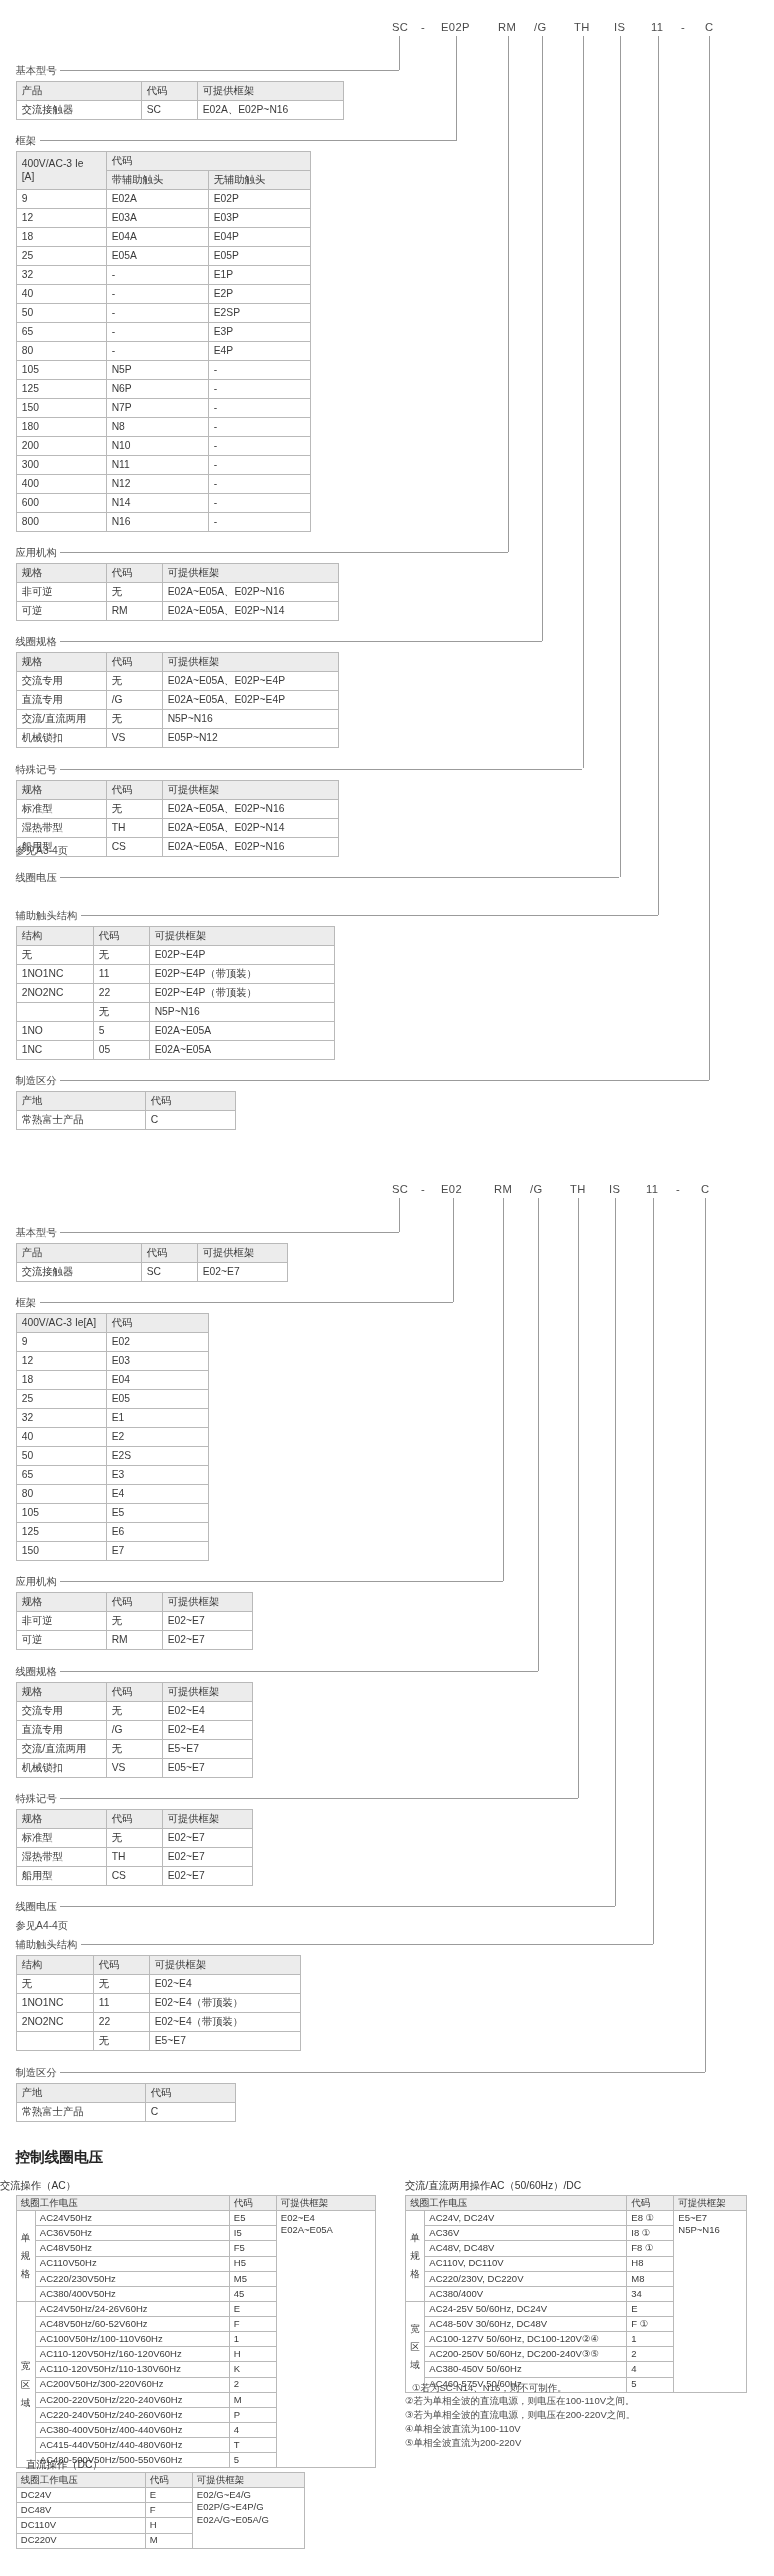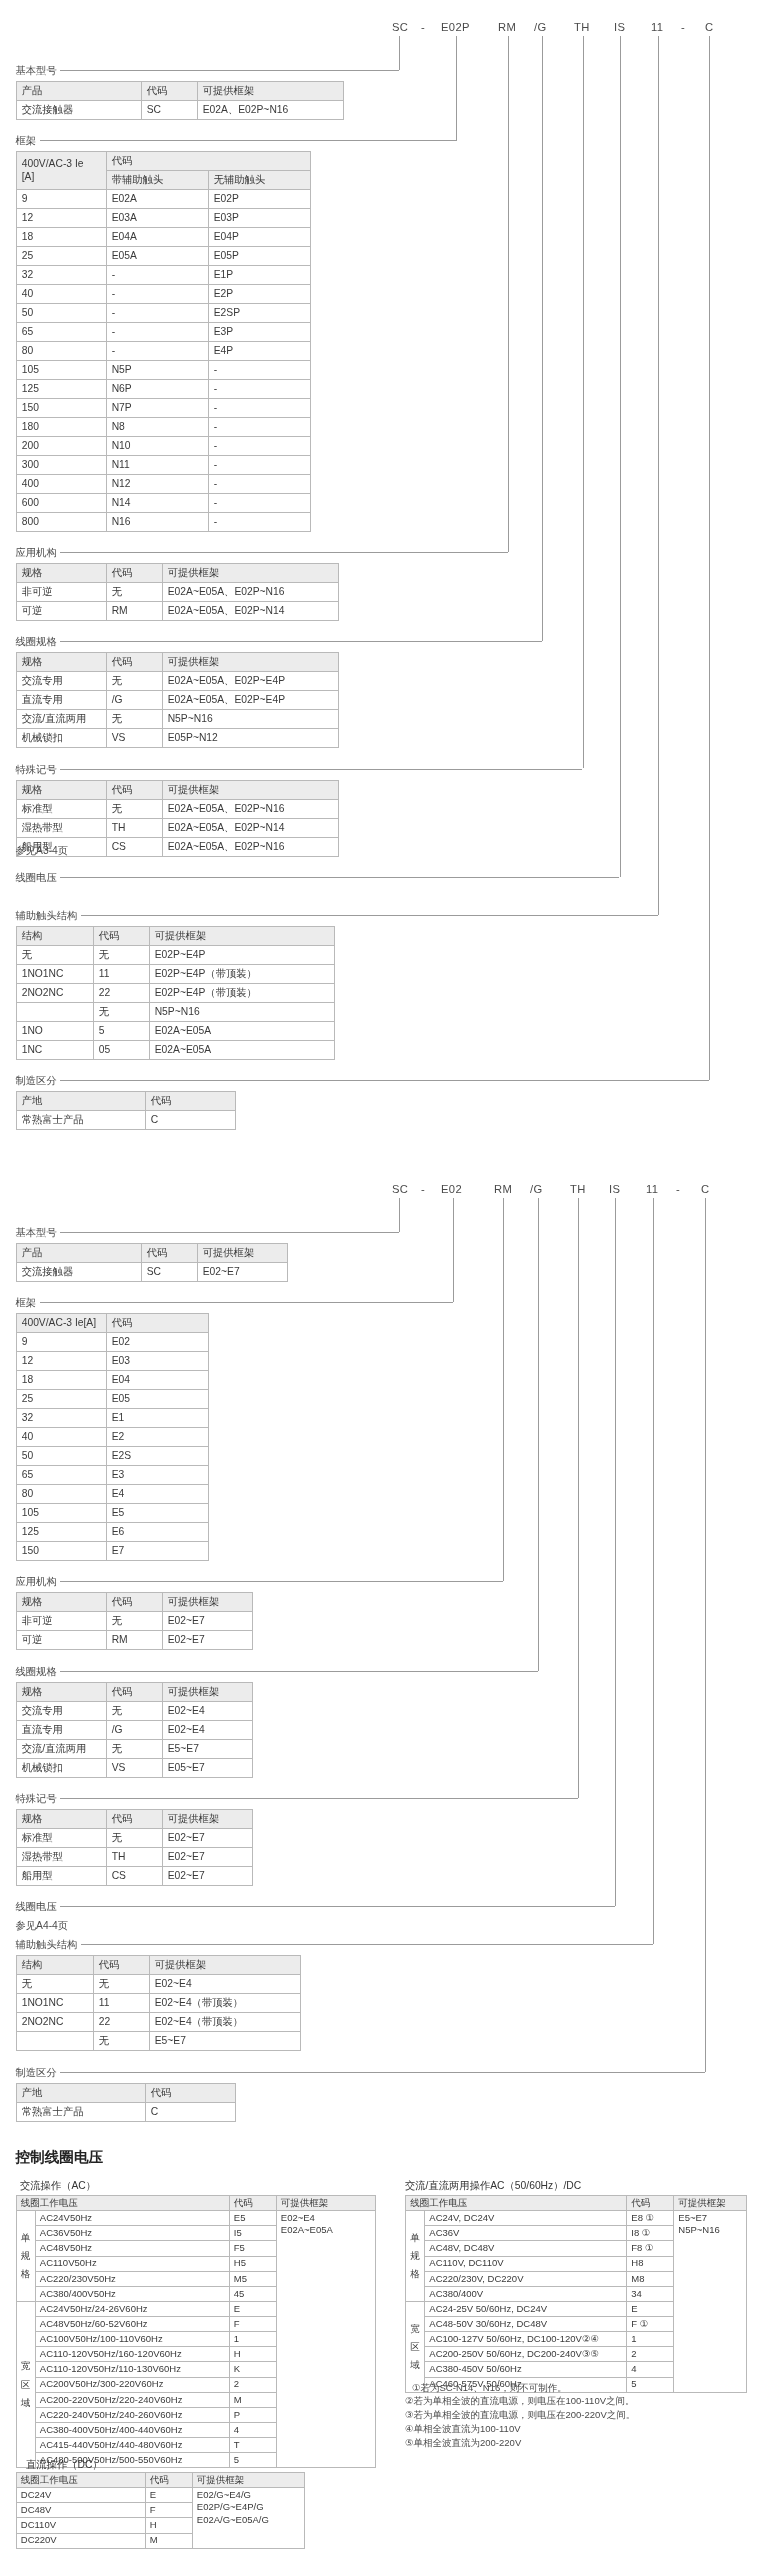--- a/index.html
+++ b/index.html
@@ -636,21 +636,21 @@
       <tbody>
         <tr>
           <td>常熟富士产品</td>
           <td>C</td>
         </tr>
       </tbody>
     </table>
 
   <div class="big-heading abs" style="left:15.5px;top:2148px">控制线圈电压</div>
 
-  <div class="op-label abs" style="left:20px;top:2179px">交流操作（AC）</div>
+  <div class="op-label abs" style="left:0;top:2179px">交流操作（AC）</div>
   <table class="tbl sm abs" style="left:15.5px;top:2195px">
       <colgroup>
         <col style="width: 19px;">
         <col style="width: 194px;">
         <col style="width: 47px;">
         <col style="width: 99px;">
       </colgroup>
       <thead>
         <tr>
           <th colspan="2">线圈工作电压</th>

